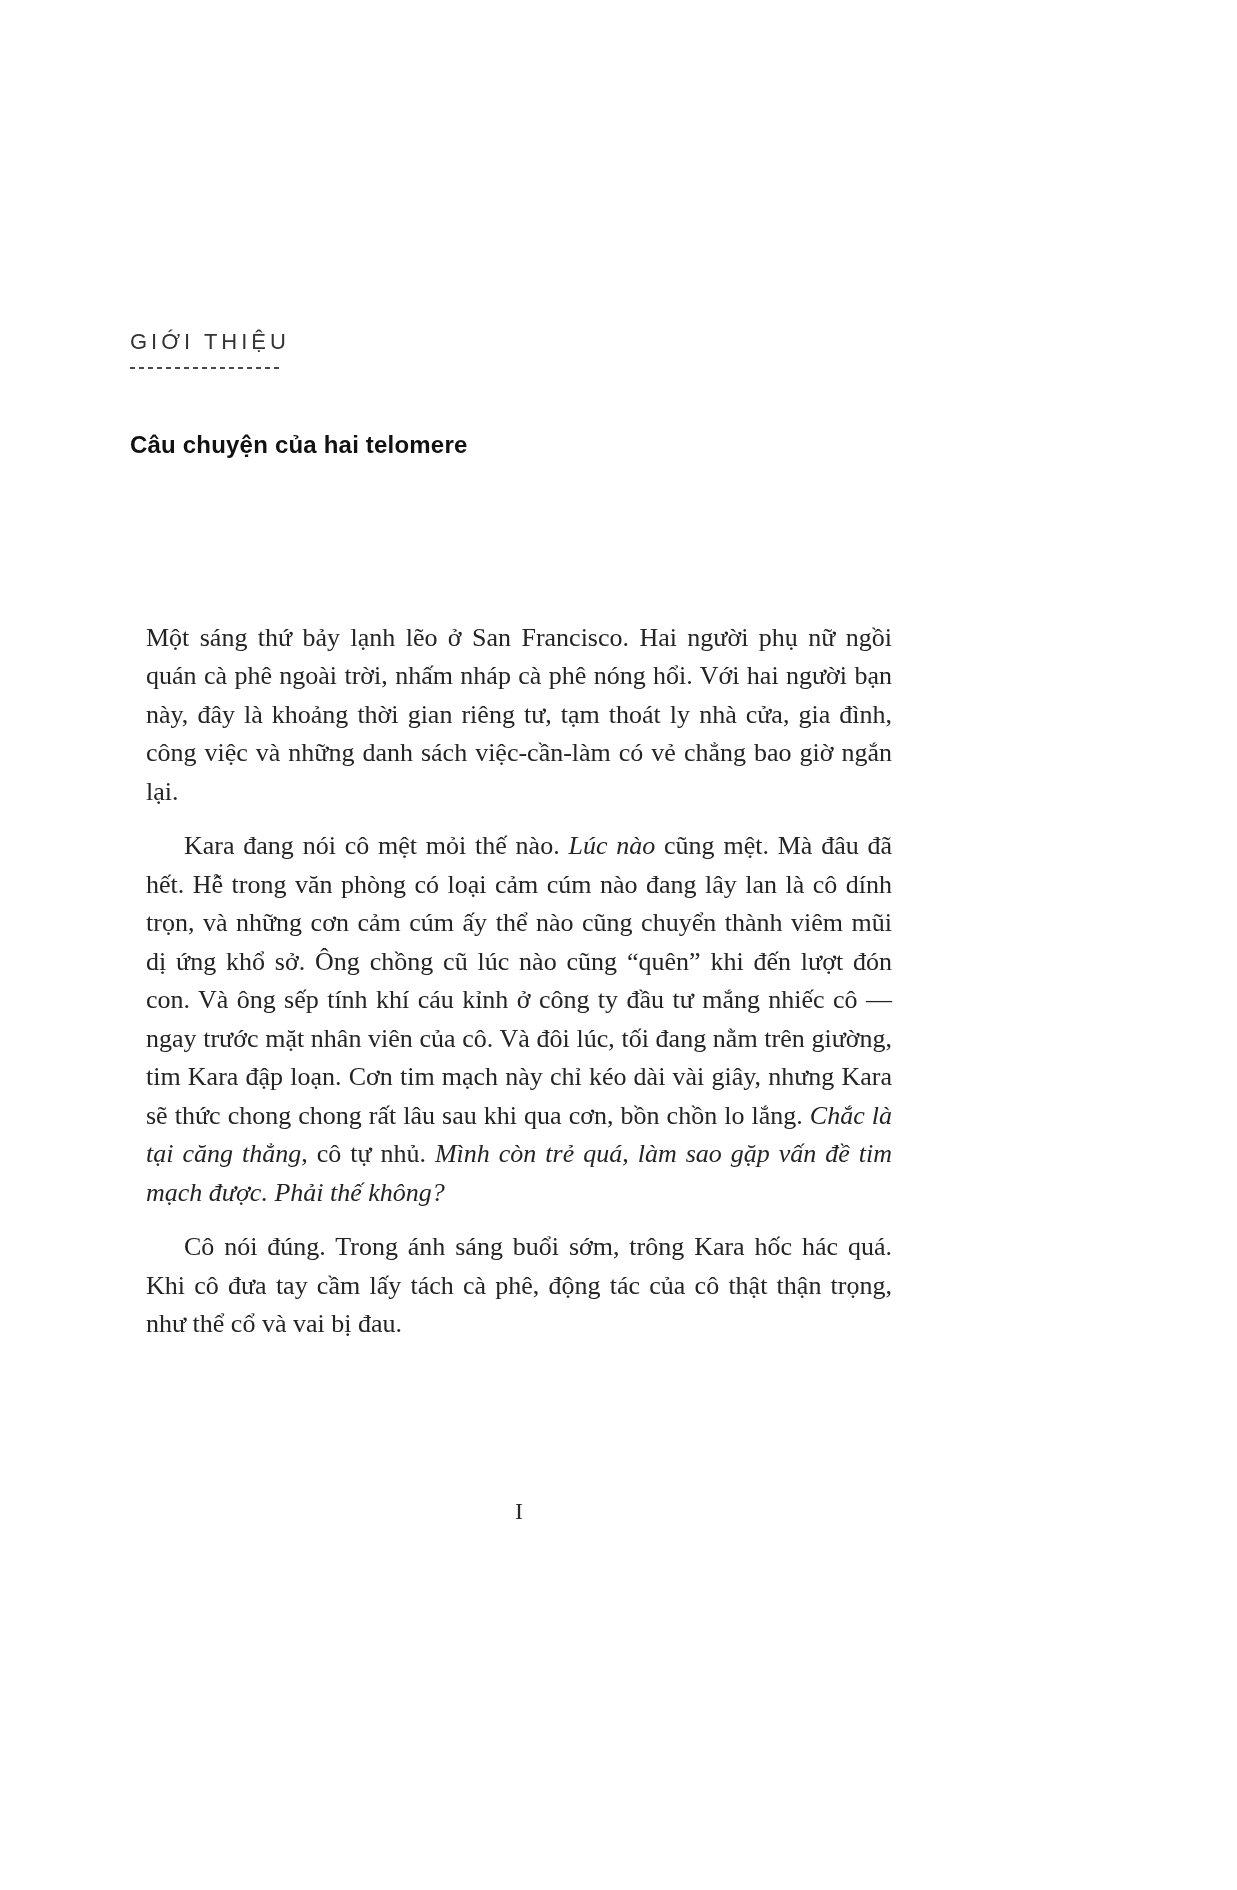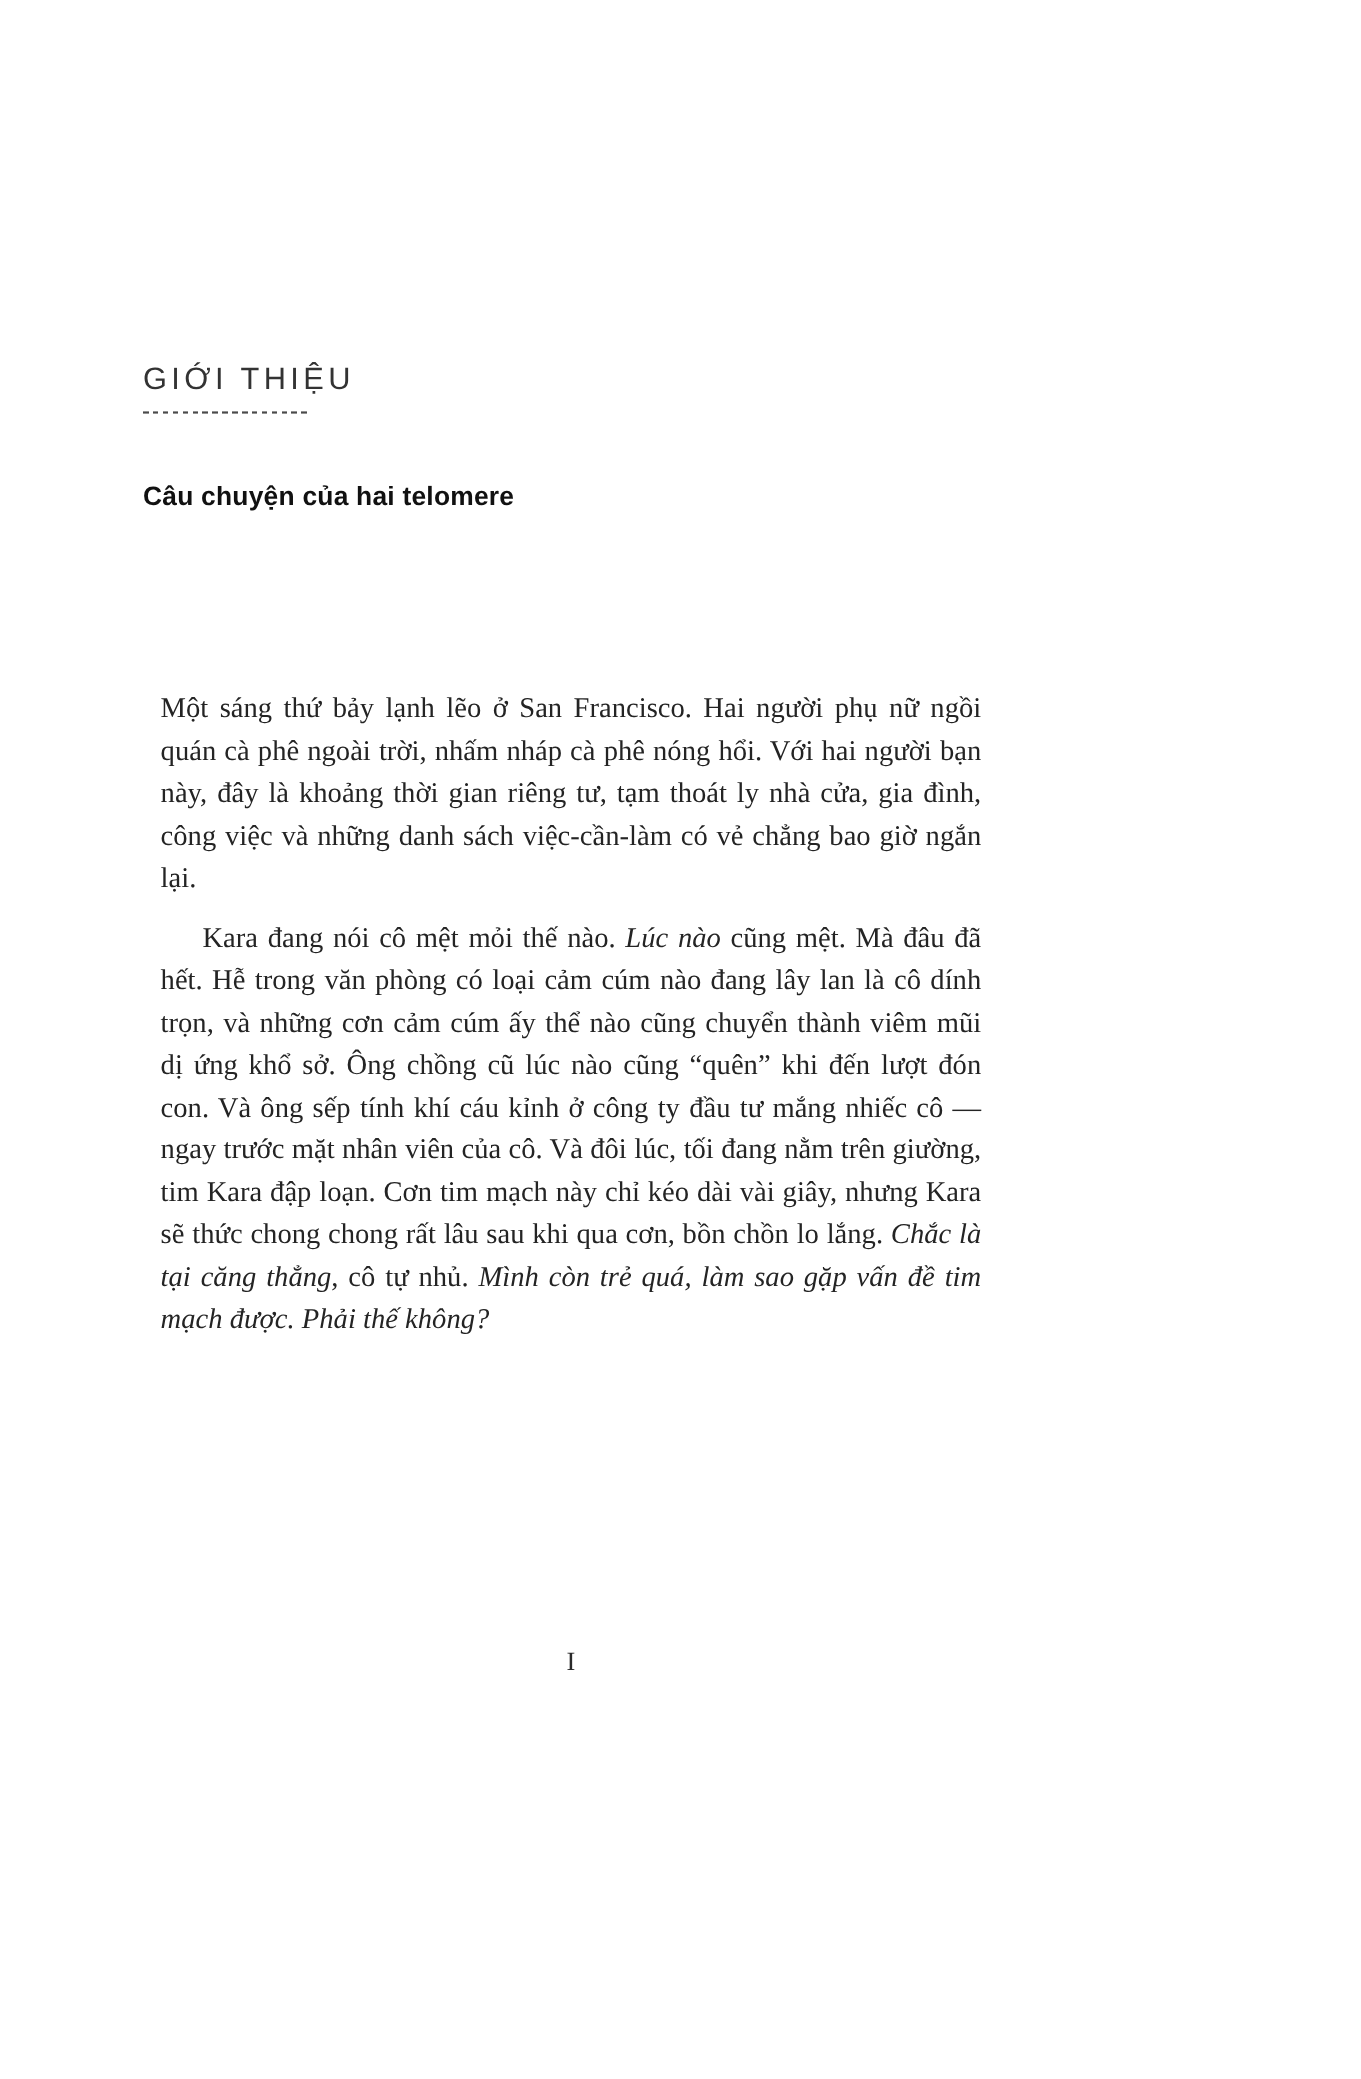--- a/index.html
+++ b/index.html
@@ -18,21 +18,21 @@
     margin: 0 auto;
   }
   .content {
     position: absolute;
     left: 130px;
     top: 330px;
     width: 778px;
   }
   .section-label {
     font-family: "Liberation Sans", sans-serif;
-    font-size: 28px;
+    font-size: 22px;
     font-weight: 400;
     letter-spacing: 4px;
     color: #333333;
     line-height: 1.1;
   }
   .dashed-divider {
     margin-top: 13px;
     width: 150px;
     height: 2px;
     background: repeating-linear-gradient(
@@ -82,16 +82,17 @@
 <body>
 
 <div class="page">
   <div class="content">
     <div class="section-label">GIỚI THIỆU</div>
     <div class="dashed-divider"></div>
     <h1 class="chapter-title">Câu chuyện của hai telomere</h1>
     <div class="body-text">
         <p class="para"><span>Một sáng thứ bảy lạnh lẽo ở San Francisco. Hai người phụ nữ ngồi quán cà phê ngoài trời, nhấm nháp cà phê nóng hổi. Với hai người bạn này, đây là khoảng thời gian riêng tư, tạm thoát ly nhà cửa, gia đình, công việc và những danh sách việc-cần-làm có vẻ chẳng bao giờ ngắn lại.</span></p>
         <p class="para indent"><span>Kara đang nói cô mệt mỏi thế nào. </span><em>Lúc nào</em><span> cũng mệt. Mà đâu đã hết. Hễ trong văn phòng có loại cảm cúm nào đang lây lan là cô dính trọn, và những cơn cảm cúm ấy thể nào cũng chuyển thành viêm mũi dị ứng khổ sở. Ông chồng cũ lúc nào cũng “quên” khi đến lượt đón con. Và ông sếp tính khí cáu kỉnh ở công ty đầu tư mắng nhiếc cô — ngay trước mặt nhân viên của cô. Và đôi lúc, tối đang nằm trên giường, tim Kara đập loạn. Cơn tim mạch này chỉ kéo dài vài giây, nhưng Kara sẽ thức chong chong rất lâu sau khi qua cơn, bồn chồn lo lắng. </span><em>Chắc là tại căng thẳng</em><span>, cô tự nhủ. </span><em>Mình còn trẻ quá, làm sao gặp vấn đề tim mạch được. Phải thế không?</em></p>
+        <p class="para indent"><span>Cô nói đúng. Trong ánh sáng buổi sớm, trông Kara hốc hác quá. Khi cô đưa tay cầm lấy tách cà phê, động tác của cô thật thận trọng, như thể cổ và vai bị đau.</span></p>
       </div>
   </div>
   <div class="page-number">I</div>
 </div>
 
 </body></html>

